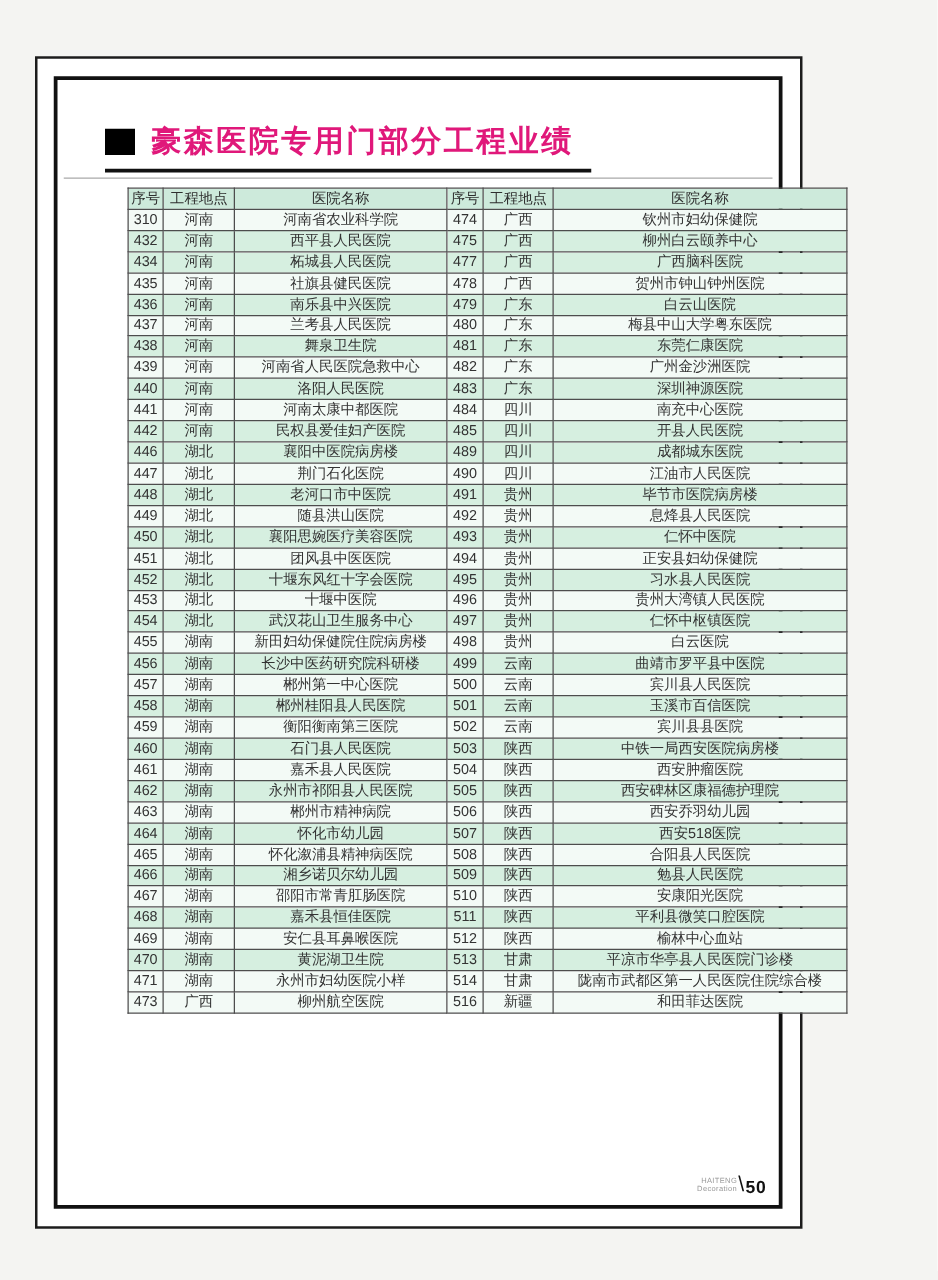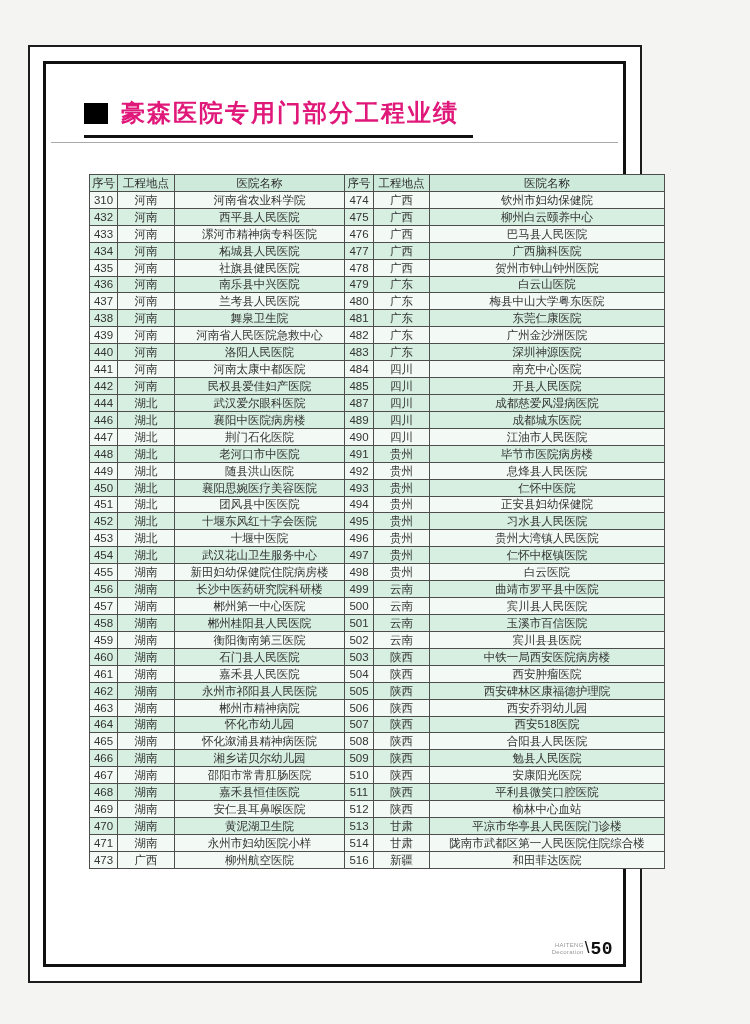--- a/index.html
+++ b/index.html
@@ -26,40 +26,40 @@
   .title-bullet { width:24px; height:21px; background:#000; flex:0 0 auto; }
   .page-title {
     margin:0; font-size:24px; font-weight:bold; color:#e0187a;
     letter-spacing:2px; white-space:nowrap;
   }
   .gray-rule {
     position:absolute; left:5px; right:5px; top:78px;
     border-top:1px solid #a9a9a9; height:0;
   }
   table.perf {
-    position:absolute; left:43px; top:86px; width:575px;
-    border-collapse:collapse; table-layout:fixed;margin-top:24px;
+    position:absolute; left:56px; top:86px; width:575px;
+    border-collapse:collapse; table-layout:fixed;
   }
   table.perf th, table.perf td {
     border:1px solid #4d4d4d;
     font-size:11.5px; color:#333333;
     text-align:center; vertical-align:middle;
     padding:0; height:16.93px; line-height:1.05;
     overflow:hidden; white-space:nowrap;
   }
   table.perf thead th { background:#cdeadb; font-weight:normal; color:#2e2e2e; }
   tr.white td { background:#f3faf6; }
   tr.green td { background:#d6efe0; }
   .page-footer {
     position:absolute; right:10px; bottom:5px;
     display:flex; align-items:center; gap:1px;
   }
   .brand { font-size:6px; color:#999; text-align:right; line-height:1.15; letter-spacing:0.3px; }
   .slash { font-size:17px; color:#111; font-weight:normal; transform:translateY(-1px); }
-  .pagenum { font-size:18px; font-weight:bold; color:#111; letter-spacing:0.5px;font-family:Liberation Mono, monospace; }
+  .pagenum { font-size:14px; font-weight:bold; color:#111; letter-spacing:0.5px; }
 </style>
 </head>
 <body>
 
 <div class="outer-frame">
   <div class="inner-frame">
 
     <div class="title-wrap">
       <span class="title-bullet"></span>
       <h1 class="page-title">豪森医院专用门部分工程业绩</h1>
@@ -96,28 +96,20 @@
             <td>钦州市妇幼保健院</td>
           </tr>
           <tr class="green">
             <td>432</td>
             <td>河南</td>
             <td>西平县人民医院</td>
             <td>475</td>
             <td>广西</td>
             <td>柳州白云颐养中心</td>
           </tr>
-          <tr class="white">
-            <td>433</td>
-            <td>河南</td>
-            <td>漯河市精神病专科医院</td>
-            <td>476</td>
-            <td>广西</td>
-            <td>巴马县人民医院</td>
-          </tr>
           <tr class="green">
             <td>434</td>
             <td>河南</td>
             <td>柘城县人民医院</td>
             <td>477</td>
             <td>广西</td>
             <td>广西脑科医院</td>
           </tr>
           <tr class="white">
             <td>435</td>
@@ -175,28 +167,20 @@
             <td>四川</td>
             <td>南充中心医院</td>
           </tr>
           <tr class="green">
             <td>442</td>
             <td>河南</td>
             <td>民权县爱佳妇产医院</td>
             <td>485</td>
             <td>四川</td>
             <td>开县人民医院</td>
-          </tr>
-          <tr class="green">
-            <td>444</td>
-            <td>湖北</td>
-            <td>武汉爱尔眼科医院</td>
-            <td>487</td>
-            <td>四川</td>
-            <td>成都慈爱风湿病医院</td>
           </tr>
           <tr class="green">
             <td>446</td>
             <td>湖北</td>
             <td>襄阳中医院病房楼</td>
             <td>489</td>
             <td>四川</td>
             <td>成都城东医院</td>
           </tr>
           <tr class="white">

